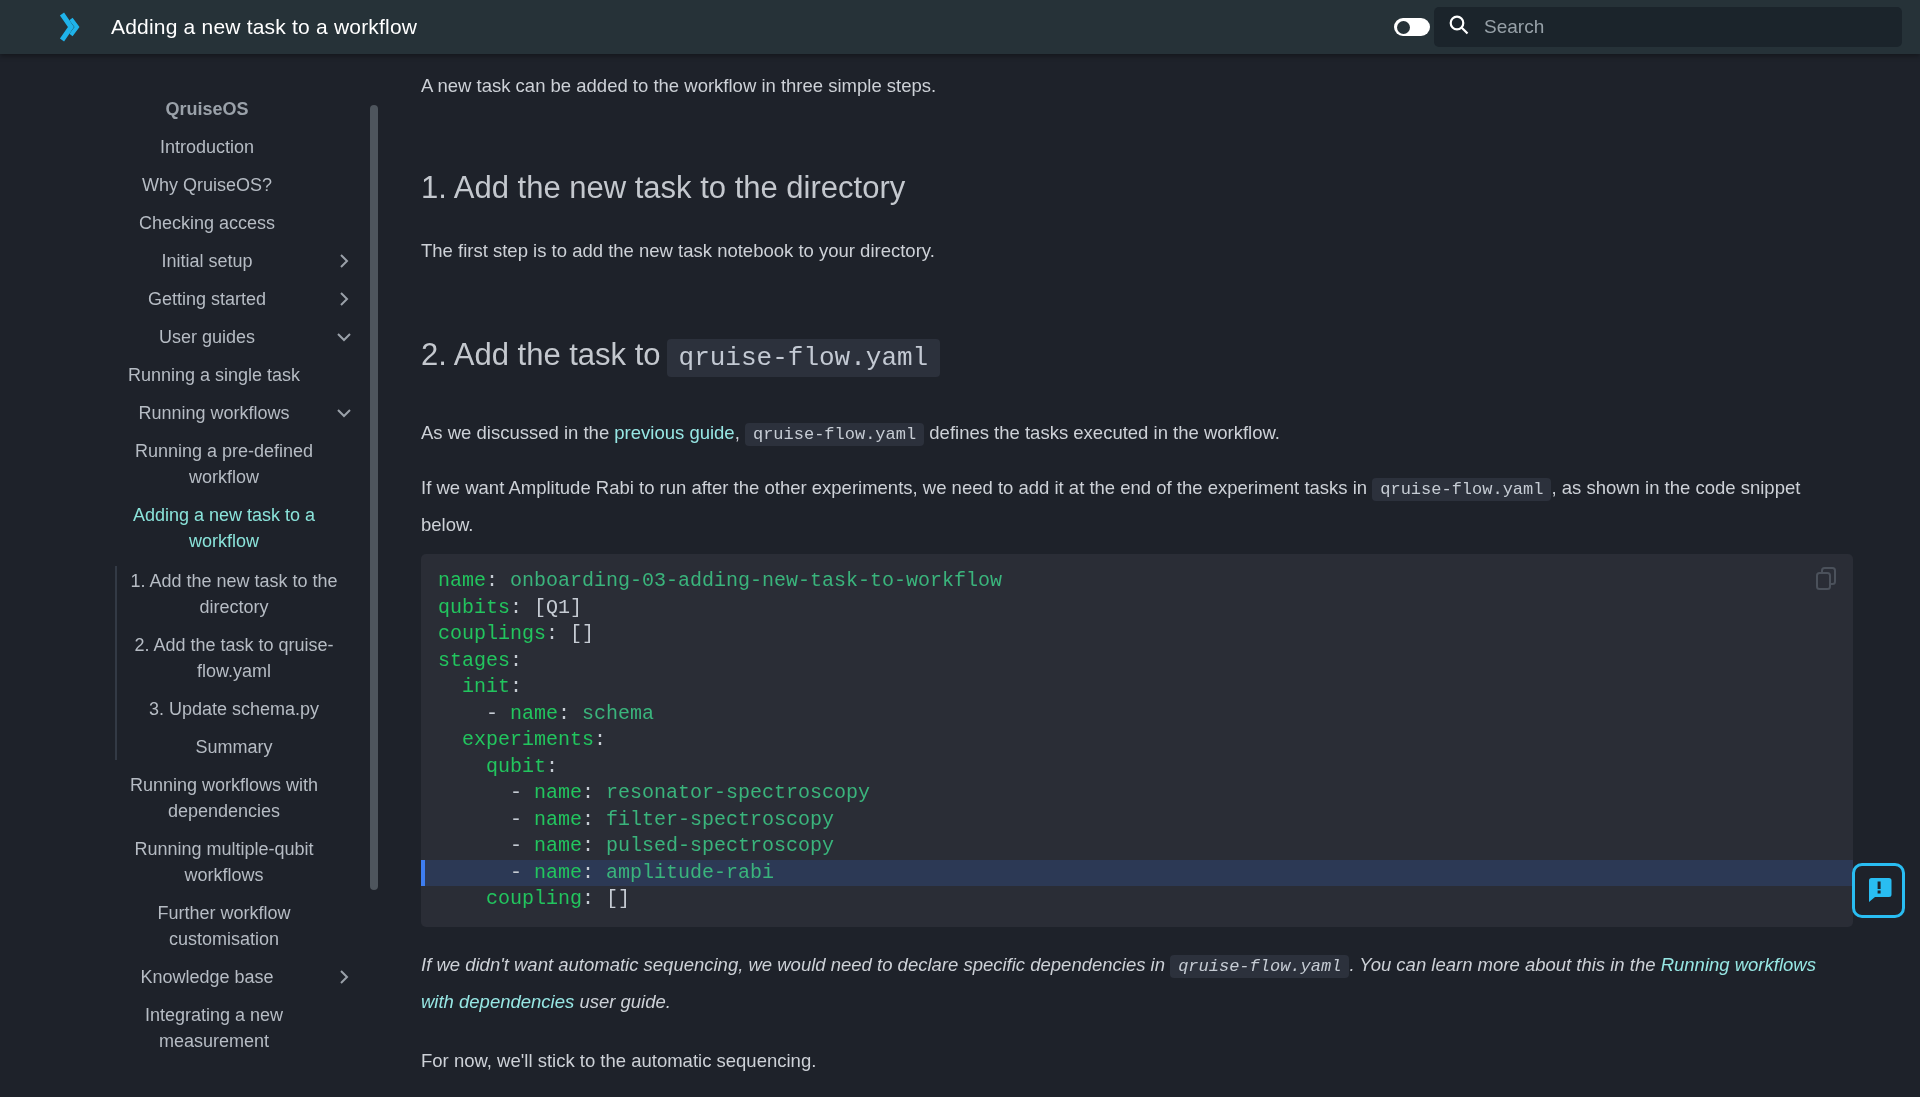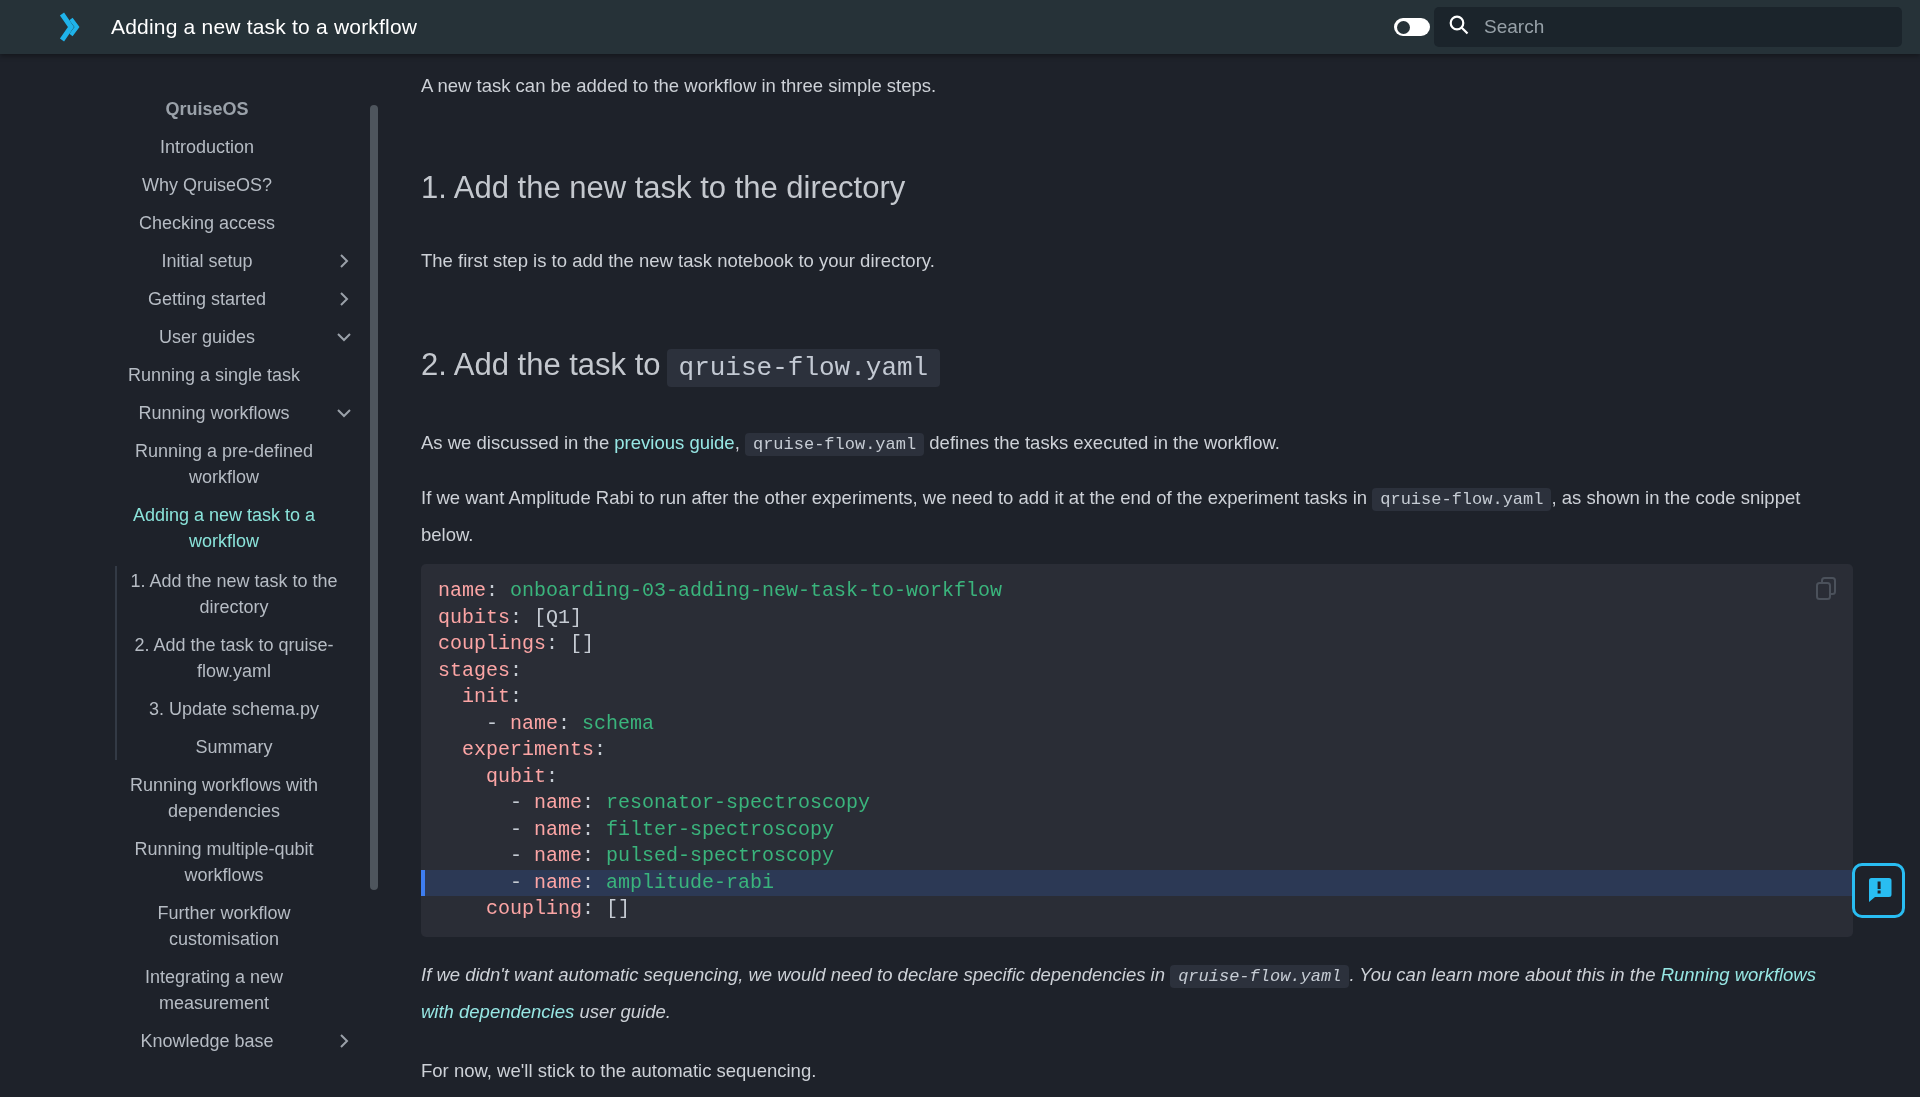--- a/index.html
+++ b/index.html
@@ -48,21 +48,21 @@
   .toc { margin-left:115px; border-left:2px solid #333a45; padding:2px 0 0 0; margin-bottom:12px; }
   .toc .nav-item { padding-left:7px; margin-bottom:12px; }
   .toc .nav-label { max-width:225px; }
   .sb-thumb { position:absolute; left:370px; top:105px; width:8px; height:785px; background:#4e555d; border-radius:4px; cursor:pointer; }
 
   
   .main { position:absolute; left:421px; top:54px; width:1432px; }
   .main p { font-size:18.5px; color:#cdd1d7; line-height:35px; font-weight:400; }
   .p-intro { margin-top:14px; }
   h1.sec { margin-top:64px; font-size:31px; font-weight:300; color:#c4c8ce; line-height:42px; }
-  .p1 { margin-top:34px; }
+  .p1 { margin-top:24px; }
   h2.sec { margin-top:64px; font-size:31px; font-weight:300; color:#c4c8ce; line-height:46px; }
   .p2 { margin-top:34px; }
   .p3 { margin-top:18px; }
   .p4 { margin-top:20px;font-style:italic; }
   .p5 { margin-top:24px; }
   .link { color:#97e7e4; cursor:pointer; }
   .ic {
     font-family:"Liberation Mono", monospace; font-size:17px;
     background:#2c313c; color:#c6ccd4; padding:2px 8px; border-radius:4px;
     white-space:nowrap;
@@ -75,21 +75,21 @@
 
   
   .code-block {
     margin-top:12px; background:#2a2d36; border-radius:5px;
     padding:14px 0; position:relative;
     font-family:"Liberation Mono", monospace; font-size:20px;
     line-height:26.5px; color:#c6ccd4;
   }
   .cl { padding-left:17px; white-space:pre; }
   .cl.hl { background:#2c3955; border-left:4px solid #3e7df0; padding-left:13px; }
-  .tok-key { color:#fca5a5; }
+  .tok-key { color:#22c55e; }
   .tok-val { color:#3ab47c; }
   .copy-btn { position:absolute; top:12px; right:14px; width:26px; height:28px; cursor:pointer; background:none; border:none; }
 
   
   .feedback {
     position:absolute; top:863px; left:1852px; width:53px; height:55px;
     border:3px solid #29bdf2; border-radius:10px; background:#1e222a;
     display:flex; align-items:center; justify-content:center; cursor:pointer; z-index:20;
   }
 </style>
@@ -190,30 +190,30 @@
   </div>
   <div class="nav-item l3">
     <span class="nav-label">Running workflows with dependencies</span>
   </div>
   <div class="nav-item l3">
     <span class="nav-label">Running multiple-qubit workflows</span>
   </div>
   <div class="nav-item l3">
     <span class="nav-label">Further workflow customisation</span>
   </div>
+  <div class="nav-item l1">
+    <span class="nav-label">Knowledge base</span>
+    <span class="chev">
+        <svg width="16" height="20" viewBox="0 0 16 20">
+          <path d="M5 4 L11 10 L5 16" fill="none" stroke="#9aa1a9" stroke-width="2"></path>
+        </svg>
+      </span>
+  </div>
   <div class="nav-item l2">
     <span class="nav-label">Integrating a new measurement</span>
-  </div>
-  <div class="nav-item l1">
-    <span class="nav-label">Knowledge base</span>
-    <span class="chev">
-        <svg width="16" height="20" viewBox="0 0 16 20">
-          <path d="M5 4 L11 10 L5 16" fill="none" stroke="#9aa1a9" stroke-width="2"></path>
-        </svg>
-      </span>
   </div>
 </aside>
 <div class="sb-thumb"></div>
 
 <main class="main">
   <p class="p-intro">A new task can be added to the workflow in three simple steps.</p>
 
   <h1 class="sec">1. Add the new task to the directory</h1>
 
   <p class="p1">The first step is to add the new task notebook to your directory.</p>

